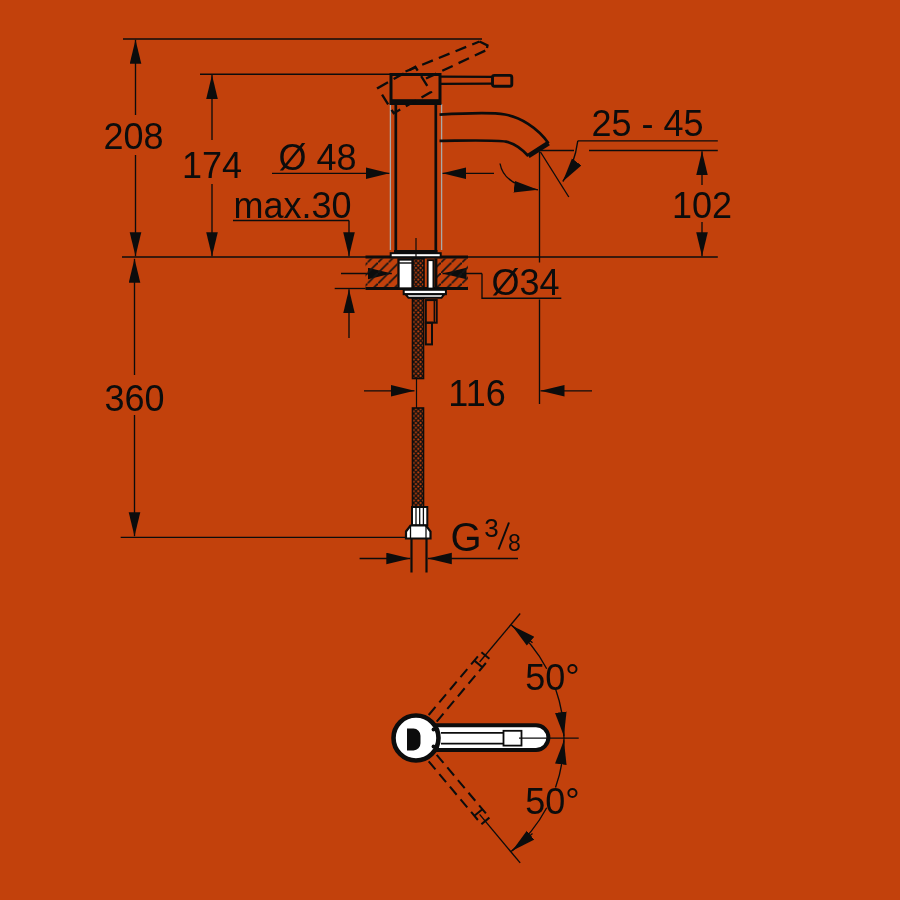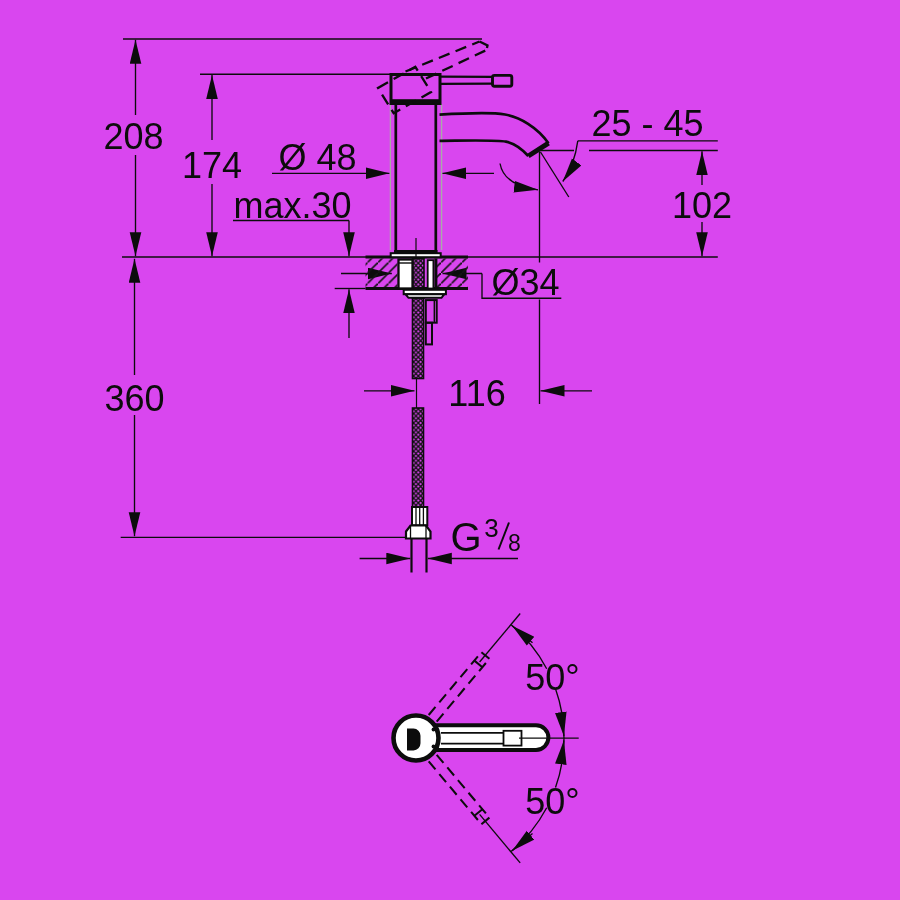--- a/index.html
+++ b/index.html
@@ -1,16 +1,16 @@
 <!DOCTYPE html>
 <html><head>
 <meta charset="utf-8">
 <style>
   html,body{margin:0;padding:0;background:#fff;}
-  .wrap{width:900px;height:900px;position:relative;background:#d946ef;}
+  .wrap{width:900px;height:900px;position:relative;background:#c2410c;}
   svg{display:block;}
   text{font-family:"Liberation Sans", sans-serif; fill:#0c0c0c;}
 </style>
 </head>
 <body>
 <div class="wrap">
 <svg width="900" height="900" viewBox="0 0 900 900">
 <defs>
   <marker id="ar" markerWidth="26" markerHeight="14" refX="24" refY="6" orient="auto" markerUnits="userSpaceOnUse">
     <path d="M0,0.2 L24,6 L0,11.8 Z" fill="#0c0c0c"></path>

